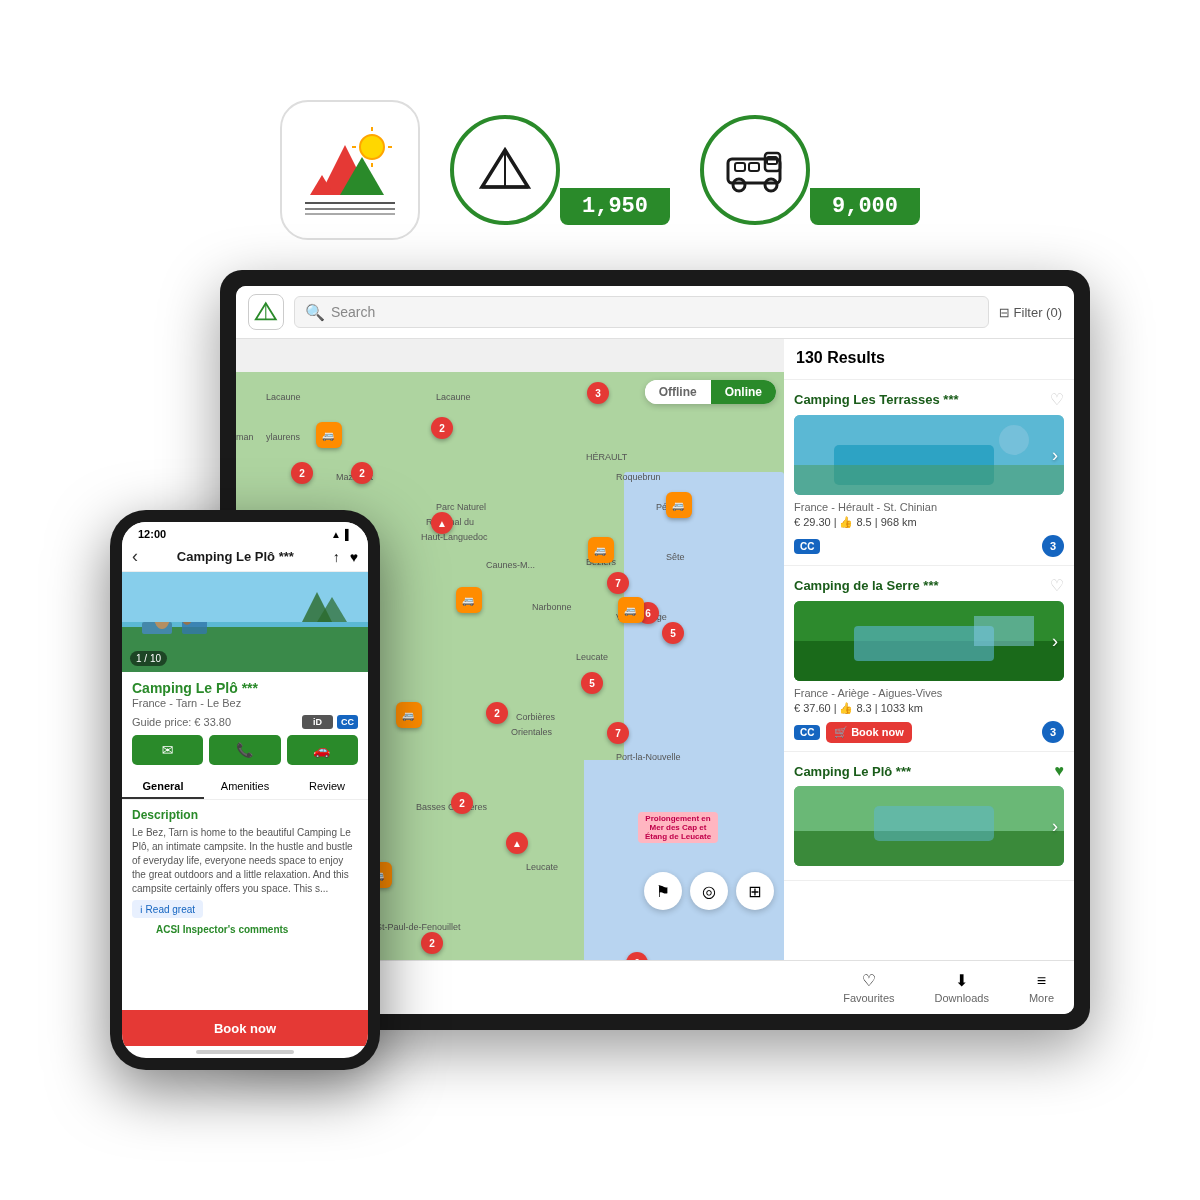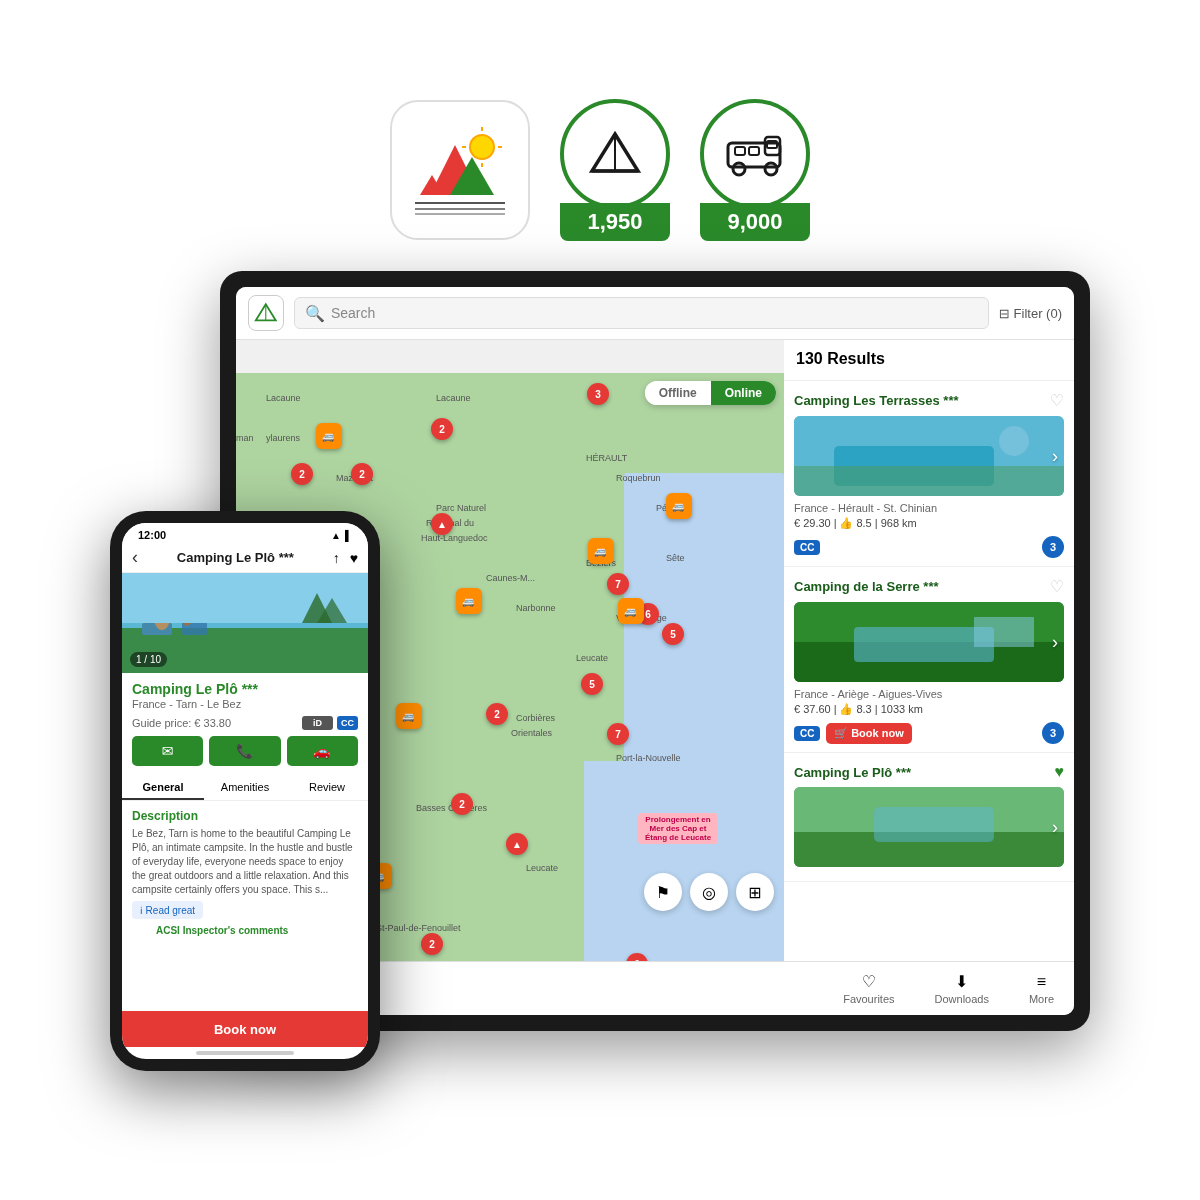--- a/index.html
+++ b/index.html
@@ -58,22 +58,23 @@
       font-weight: 700;
       padding: 6px 20px;
       border-radius: 0 0 8px 8px;
       margin-top: -6px;
       min-width: 110px;
       text-align: center;
     }
 
     .badge-icon-wrap {
       display: flex;
-      flex-direction: column;
-      align-items: flex-start;
+      flex-direction: row;
+      align-items: flex-end;
+      font-family: Liberation Mono, monospace;
     }
 
     
     .devices-container {
       position: relative;
       width: 980px;
       height: 800px;
     }
 
     
@@ -796,22 +797,22 @@
             <div class="map-text" style="top:60px;left:0px;">man</div>
             <div class="map-text" style="top:100px;left:100px;">Mazamet</div>
             <div class="map-text" style="top:80px;left:350px;">HÉRAULT</div>
             <div class="map-text" style="top:100px;left:380px;">Roquebrun</div>
             <div class="map-text" style="top:130px;left:420px;">Pézenas</div>
             <div class="map-text" style="top:130px;left:200px;">Parc Naturel</div>
             <div class="map-text" style="top:145px;left:190px;">Régional du</div>
             <div class="map-text" style="top:160px;left:185px;">Haut-Languedoc</div>
             <div class="map-text" style="top:185px;left:350px;">Béziers</div>
             <div class="map-text" style="top:180px;left:430px;">Sête</div>
-            <div class="map-text" style="top:200px;left:250px;">Caunes-M...</div>
-            <div class="map-text" style="top:230px;left:280px;">Narbonne</div>
+            <div class="map-text" style="top:188px;left:250px;">Caunes-M...</div>
+            <div class="map-text" style="top:230px;left:296px;">Narbonne</div>
             <div class="map-text" style="top:240px;left:380px;">Valras-Plage</div>
             <div class="map-text" style="top:310px;left:50px;">Carcassonne</div>
             <div class="map-text" style="top:280px;left:340px;">Leucate</div>
             <div class="map-text" style="top:340px;left:280px;">Corbières</div>
             <div class="map-text" style="top:355px;left:275px;">Orientales</div>
             <div class="map-text" style="top:380px;left:380px;">Port-la-Nouvelle</div>
             <div class="map-text" style="top:430px;left:180px;">Basses Corbières</div>
             <div class="map-text" style="top:460px;left:60px;">AUDE</div>
             <div class="map-text" style="top:490px;left:290px;">Leucate</div>
             <div class="map-text" style="top:550px;left:140px;">St-Paul-de-Fenouillet</div>

